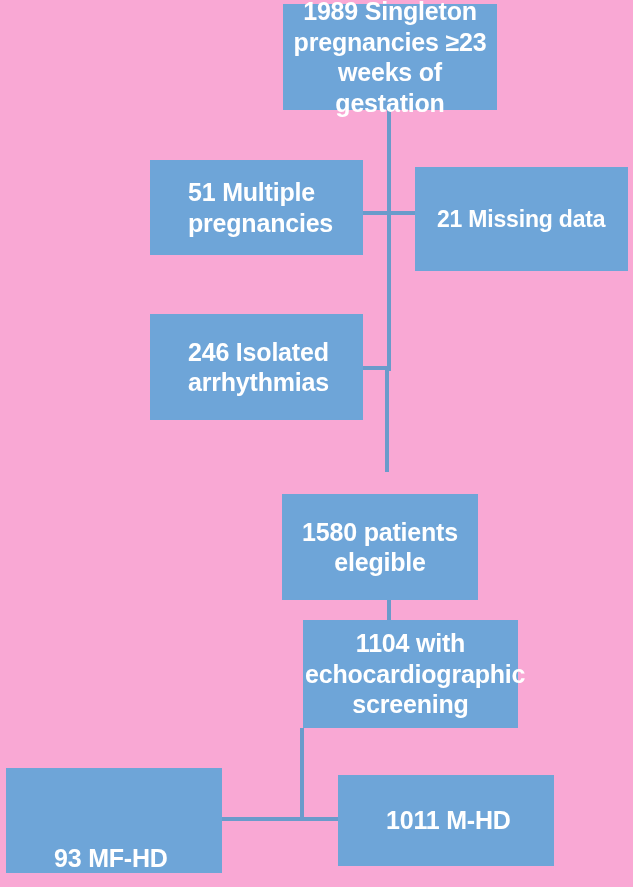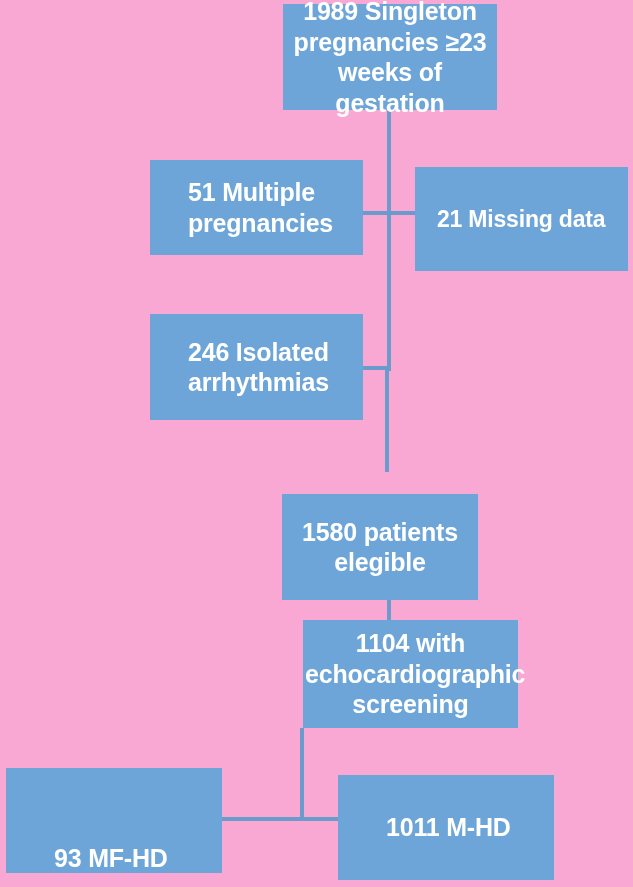--- a/index.html
+++ b/index.html
@@ -77,21 +77,21 @@
   }
   
   #node-mfhd {
     left: 6px;   top: 768px;  width: 216px; height: 105px;
     font-size: 25px;
     padding: 0 0 0 48px;
     align-items: flex-end;
   }
   
   #node-mhd {
-    left: 338px; top: 775px;  width: 216px; height: 105px;
+    left: 338px; top: 775px;  width: 216px; height: 91px;
     font-size: 25px;
     padding: 0 18px 0 48px;
   }
 
   
   .line {
     position: absolute;
     background: #6A9BCB;
   }
   .line.v { width: 4px; }

